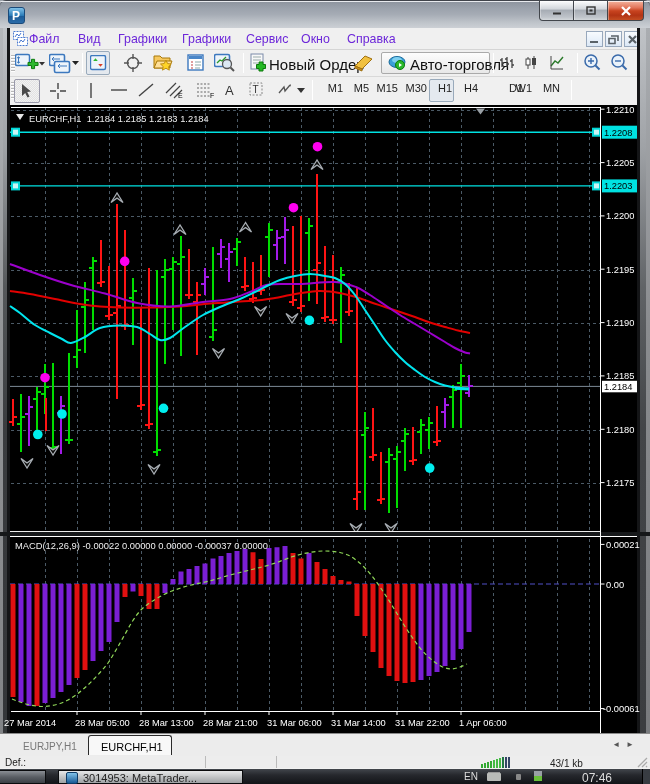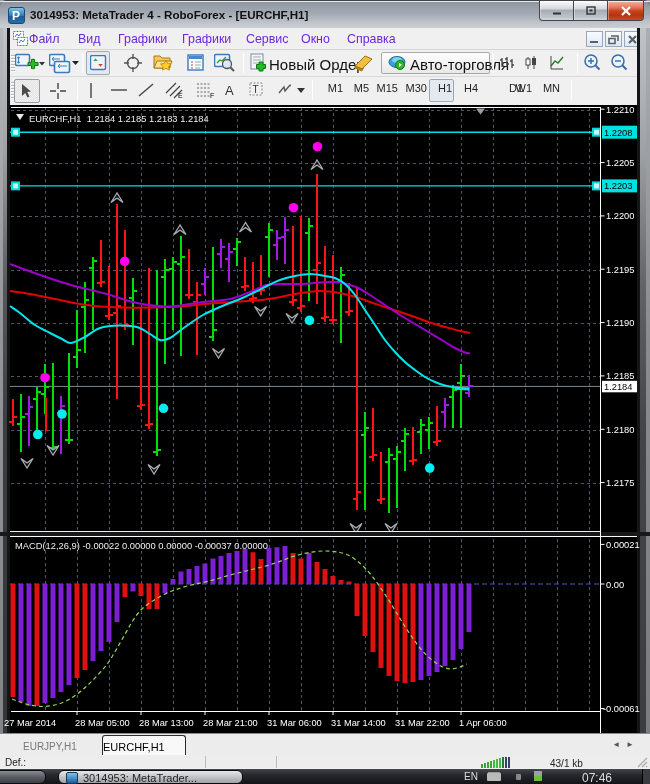--- a/index.html
+++ b/index.html
@@ -44,36 +44,35 @@
 #lborder:after{content:"";position:absolute;right:0;top:0;width:3px;height:100%;background:#141517}
 #rborder{left:637px;top:28px;width:13px;height:736px;
  background:linear-gradient(#c0c3c7 0,#9fa2a6 120px,#606366 260px,#434548 400px,#3a3c3f 736px)}
 #rborder:before{content:"";position:absolute;left:0;top:0;width:3px;height:100%;background:#141517}
 #rborder:after{content:"";position:absolute;right:0;top:0;width:4px;height:100%;
  background:linear-gradient(#aaadb1,#8a8c8f 300px,#77797c)}
 
 #tabs{left:0;top:733px;width:650px;height:23px;background:#ececec;border-top:1px solid #8a8a8a}
 .tab{position:absolute;font-size:10px}
 #tab1{left:23px;top:7px;color:#777}
-#tab2{left:102px;top:1px;width:84px;height:20px;color:#000;font-size:11px;background:#f8f8f8;border:1px solid #2a2a2a;border-bottom:none;border-radius:3px 3px 0 0;padding:5px 0 0 0}
+#tab2{left:88px;top:1px;width:84px;height:20px;color:#000;font-size:11px;background:#f8f8f8;border:1px solid #2a2a2a;border-bottom:none;border-radius:3px 3px 0 0;padding:5px 0 0 12px}
 #status{left:0;top:756px;width:650px;height:13px;background:#ededed;font-size:10px;color:#222}
 #taskbar{left:0;top:769px;width:650px;height:15px;background:linear-gradient(#42464c,#26282d 40%,#121418)}
-.taskbtn{position:absolute;top:1px;height:14px;border-radius:6px;
+.taskbtn{position:absolute;top:1px;height:14px;border-radius:0;
  background:linear-gradient(#3a3e44,#26282d 50%,#1a1c20);border:1px solid #0a0b0d;
  color:#ccc;font-size:11px}
 .pr{font:9.3px "Liberation Sans",sans-serif;fill:#fff}
 .prb{font:9.3px "Liberation Sans",sans-serif;fill:#000}
 .tm{font:9.3px "Liberation Sans",sans-serif;fill:#fff}
 .inf{font:9.35px "Liberation Sans",sans-serif;fill:#eee}
 </style></head><body>
 <div class="abs" id="title">
   <div class="abs" id="ticon">
       <span>P</span>
     </div>
-  <div class="abs" id="ttext">3014953: MetaTrader 4 - RoboForex - [EURCHF,H1]</div>
   <div class="abs wbtn" id="bmin">
       <svg class="ic" width="12" height="9">
         <path d="M2,7h8" stroke="#333" stroke-width="2"></path>
       </svg>
     </div>
   <div class="abs wbtn" id="bmax">
       <svg class="ic" width="12" height="10">
         <rect x="2" y="1" width="8" height="7" fill="none" stroke="#333" stroke-width="1.4"></rect>
         <rect x="4.5" y="3.5" width="3" height="2" fill="#333"></rect>
       </svg>

